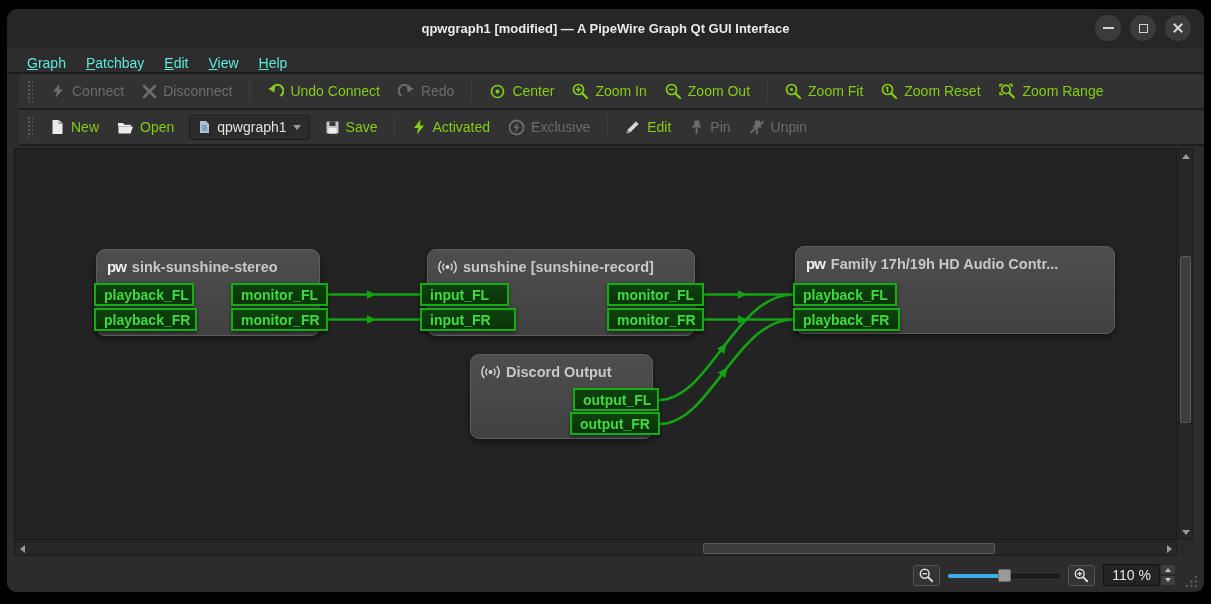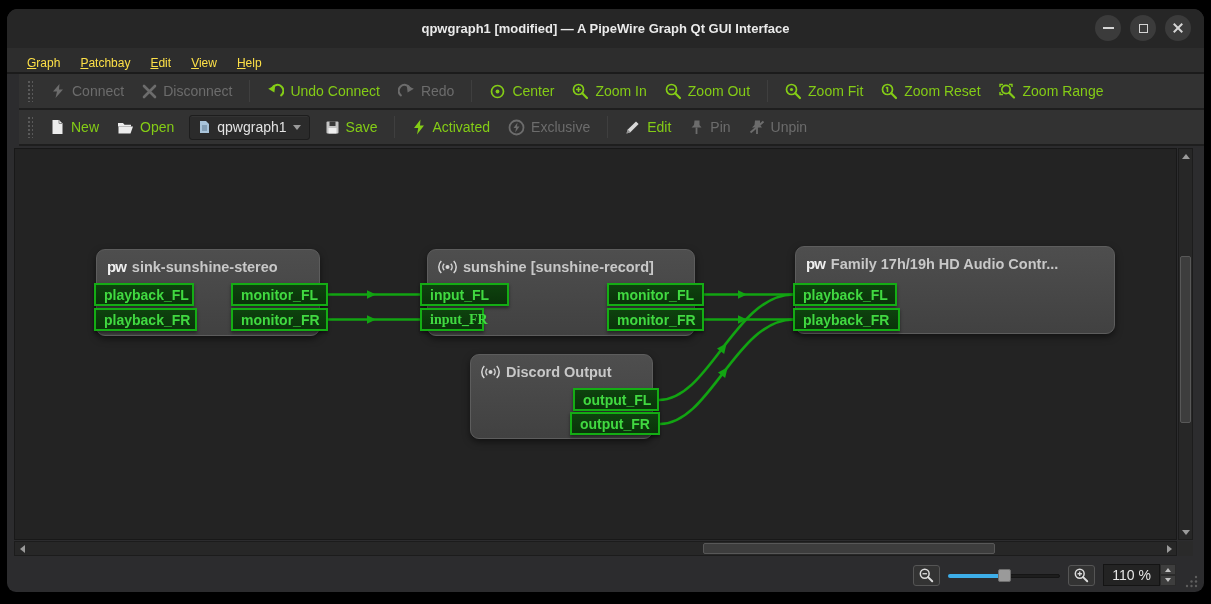--- a/index.html
+++ b/index.html
@@ -18,21 +18,21 @@
     display:flex; align-items:center; justify-content:center; color:#d5d5d5; }
   .glyph-min { width:11px; height:2px; background:#d5d5d5; }
   .glyph-max { width:9px; height:9px; border:1.5px solid #d5d5d5; }
   .glyph-close { position:relative; width:12px; height:12px; }
   .glyph-close:before,.glyph-close:after { content:""; position:absolute; left:5px; top:0;
     width:2px; height:12px; background:#d5d5d5; }
   .glyph-close:before { transform:rotate(45deg);} .glyph-close:after { transform:rotate(-45deg);}
   
   .menubar { height:26px; background:#2d2d2d; border-bottom:2px solid #1b1b1b;
     display:flex; align-items:center; padding-left:10px; flex:0 0 auto; }
-  .menu-item { color:#fde047; font-size:12px; padding:2px 10px;margin-top:6px; }
+  .menu-item { color:#5eead4; font-size:14px; padding:2px 10px;margin-top:6px; }
   .accel { text-decoration:underline; }
   
   .toolbar { height:36px; background:#323232; display:flex; align-items:center;
     border-bottom:2px solid #1e1e1e; padding:0 4px; flex:0 0 auto;margin-left:12px; }
   .tb-handle { width:6px; height:22px; margin:0 8px 0 4px;
     background-image:radial-gradient(circle,#5a5a5a 1px,transparent 1.3px);
     background-size:4px 4px; }
   .tb-sep { width:1px; height:22px; background:#232323; border-right:1px solid #3f3f3f;
     margin:0 8px; }
   .btn { display:flex; align-items:center; gap:6px; padding:5px 9px; color:#84cc16;
@@ -316,21 +316,21 @@
           <div class="node-header">
             <svg width="19" height="18" viewBox="0 0 19 18">
                 <circle cx="9.5" cy="9" r="2" fill="#d6d6d6"></circle>
                 <path d="M6.2,5.8 A4.6,4.6 0 0 0 6.2,12.2 M12.8,5.8 A4.6,4.6 0 0 1 12.8,12.2" fill="none" stroke="#d6d6d6" stroke-width="1.5"></path>
                 <path d="M3.3,3 A8.4,8.4 0 0 0 3.3,15 M15.7,3 A8.4,8.4 0 0 1 15.7,15" fill="none" stroke="#d6d6d6" stroke-width="1.5"></path>
               </svg>
             <span>sunshine [sunshine-record]</span>
           </div>
         </div>
         <div class="port in" style="left:405px; top:134px; width:89px;">input_FL</div>
-        <div class="port in" style="left:405px; top:159px; width:64px;font-family:Liberation Serif, serif;">input_FR</div>
+        <div class="port in" style="left:405px; top:159px; width:96px;">input_FR</div>
         <div class="port out" style="left:592px; top:134px; width:97px;">monitor_FL</div>
         <div class="port out" style="left:592px; top:159px; width:97px;">monitor_FR</div>
 
         <div class="node" style="left:780px; top:97px; width:320px; height:88px;">
           <div class="node-header">
             <span class="pw-glyph">pw</span>
             <span>Family 17h/19h HD Audio Contr...</span>
           </div>
         </div>
         <div class="port in" style="left:778px; top:134px; width:104px;">playback_FL</div>

